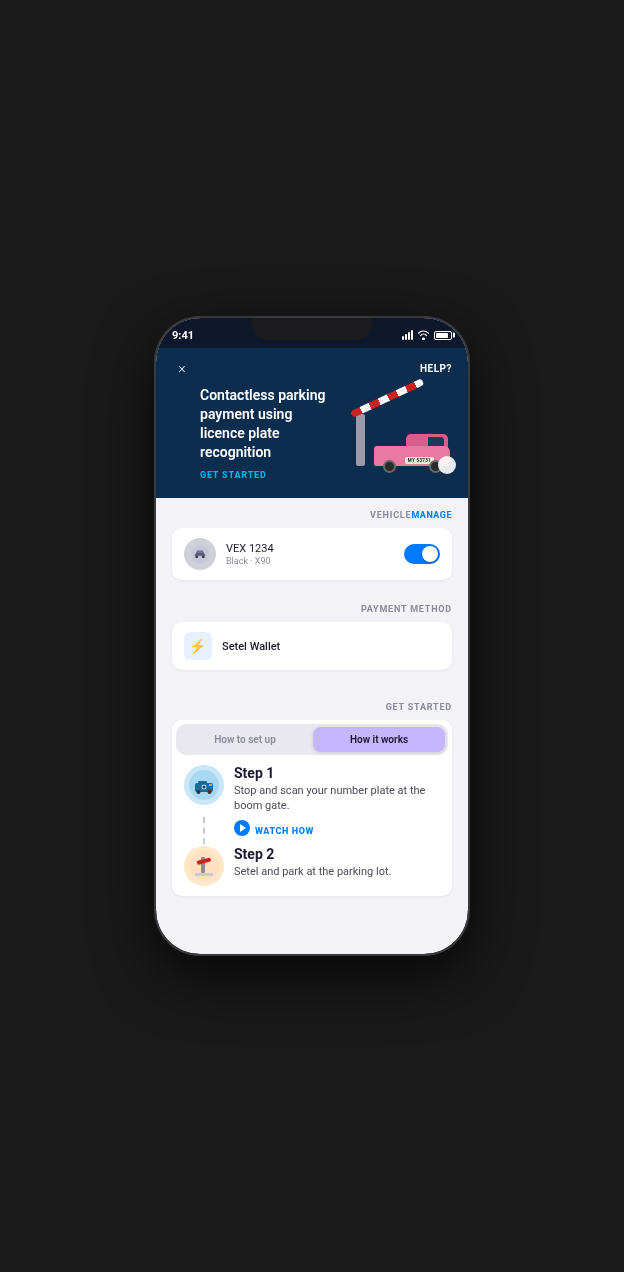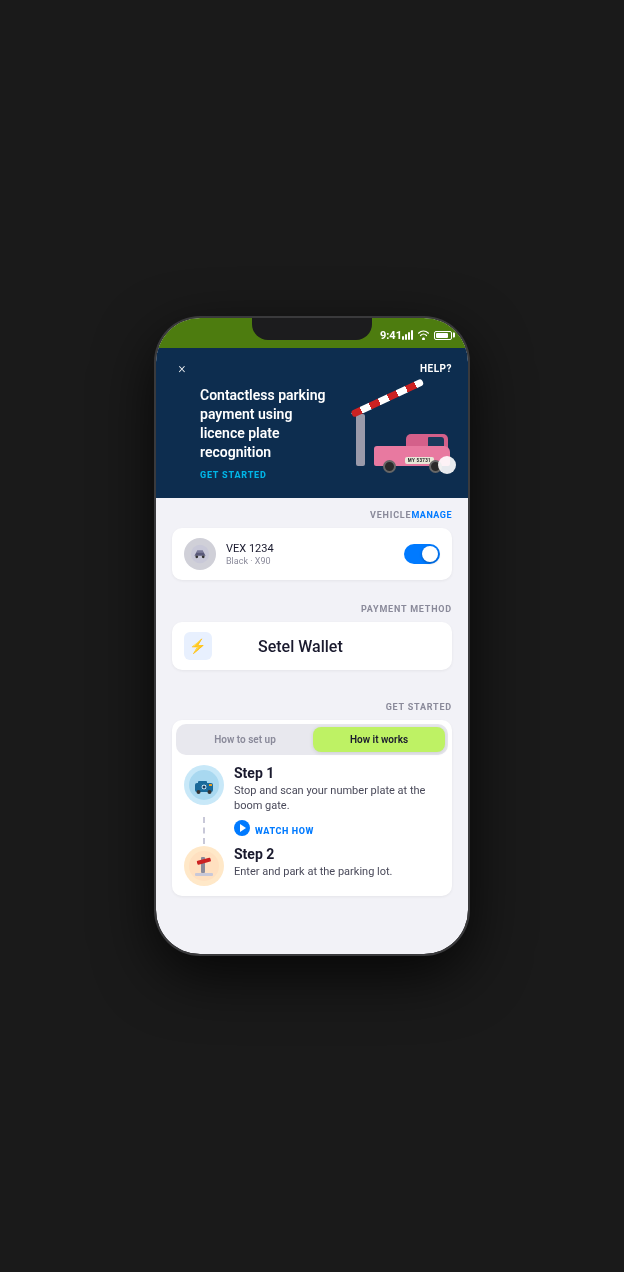--- a/index.html
+++ b/index.html
@@ -40,24 +40,24 @@
       width: 120px;
       height: 22px;
       background: #1c1c1e;
       border-radius: 0 0 16px 16px;
       z-index: 100;
     }
 
     
     .status-bar {
       height: 30px;
-      background: #4d7c0f;
-      display: flex;
-      align-items: center;
-      justify-content: flex-end;
+      background: #0f172a;
+      display: flex;
+      align-items: center;
+      justify-content: space-between;
       padding: 0 16px;
       padding-top: 4px;
       position: relative;
       z-index: 50;
     }
 
     .status-time {
       color: white;
       font-size: 11px;
       font-weight: 700;
@@ -298,45 +298,44 @@
       height: 28px;
       background: #e8f0fe;
       border-radius: 6px;
       display: flex;
       align-items: center;
       justify-content: center;
       flex-shrink: 0;
     }
 
     .wallet-label {
-      font-size: 16px;
+      font-size: 11px;
       color: #1a1a2e;
       font-weight: 500;
-      margin-left: 36px;
     }
 
     .tab-btn {
       flex: 1;
       padding: 7px 4px;
       border-radius: 8px;
       text-align: center;
       font-size: 10px;
       font-weight: 600;
       cursor: pointer;
       transition: all 0.2s;
     }
 
     .tab-btn.inactive {
       color: #8a8a9a;
       background: transparent;
     }
 
     .tab-btn.active {
       color: #1a1a2e;
-      background: #bef264;
+      background: #c4b5fd;
       box-shadow: 0 1px 4px rgba(0,0,0,0.12);
     }
 
     .tabs-wrapper {
       background: #e8e8ee;
       border-radius: 10px;
       padding: 3px;
       display: flex;
       gap: 2px;
       margin-bottom: 4px;
@@ -595,21 +594,21 @@
             <div class="step-icon step2-icon">
               <svg width="30" height="30" viewBox="0 0 30 30">
                 <circle cx="15" cy="15" r="15" fill="#ffe0c0"></circle>
                 <rect x="12" y="6" width="4" height="16" rx="1" fill="#8a8a9a"></rect>
                 <rect x="8" y="9" width="14" height="4" rx="1" fill="#cc2222" style="transform: rotate(-15deg); transform-origin: 12px 11px;"></rect>
                 <rect x="6" y="22" width="18" height="3" rx="1" fill="#c8c8d8"></rect>
               </svg>
             </div>
             <div class="step-content">
               <div class="step-title">Step 2</div>
-              <div class="step-desc">Enter and park at the parking lot.</div>
+              <div class="step-desc">Setel and park at the parking lot.</div>
             </div>
           </div>
 
         </div>
       </div>
 
     </div>
   </div>
 </div>
 

